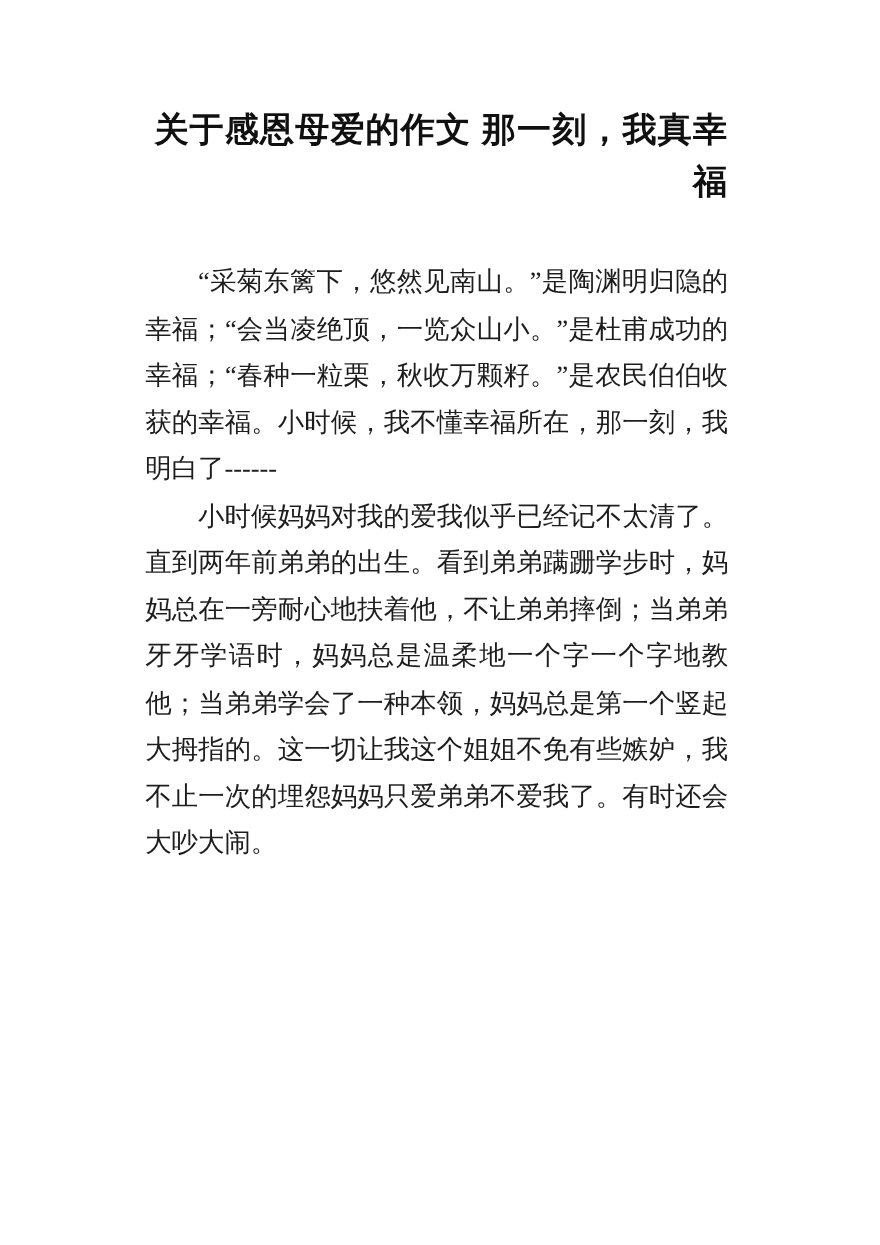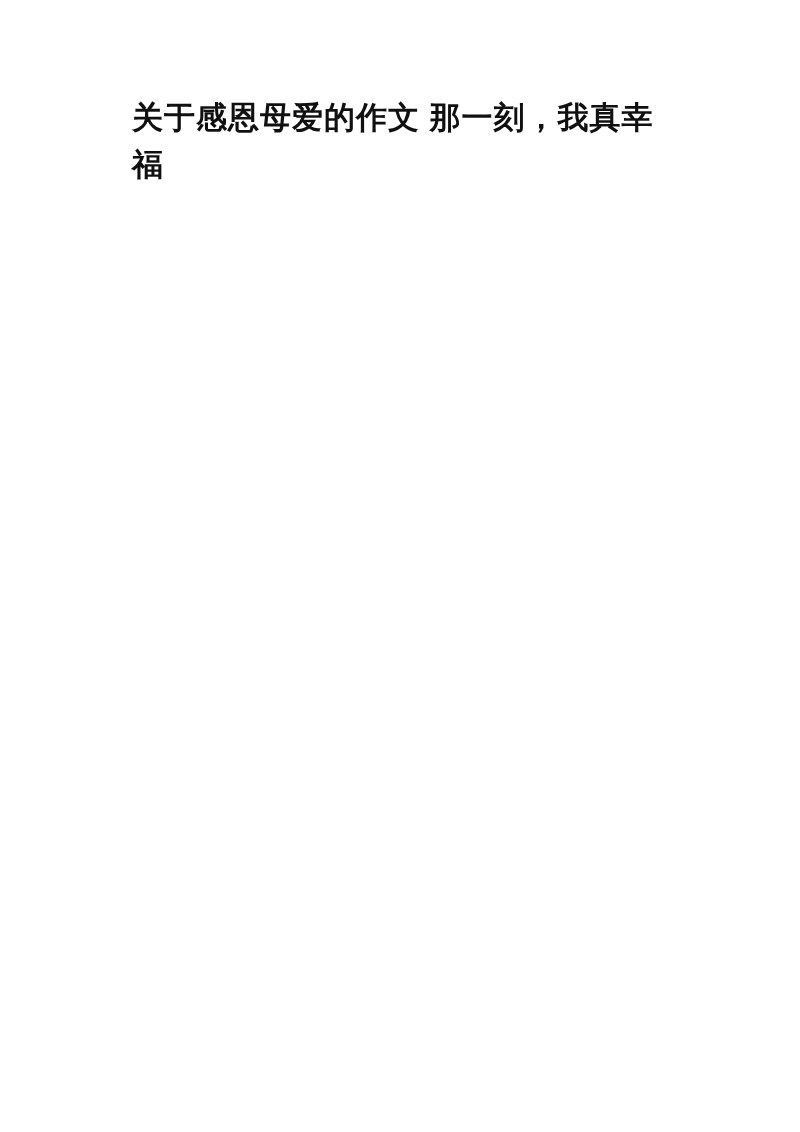--- a/index.html
+++ b/index.html
@@ -18,35 +18,37 @@
     left: 132px;
     top: 94px;
     width: 530px;
     color: #1d1d1d;
   }
   .title {
     font-family: "Liberation Sans", "DejaVu Sans", sans-serif;
     font-weight: 700;
     font-size: 31px;
     line-height: 47px;
-    text-align: left;
+    text-align: right;
     letter-spacing: 1px;
     margin: 0 0 48px 0;
     color: #101010;
   }
   .body-text .para {
     font-family: "Liberation Serif", "DejaVu Serif", serif;
     font-size: 24px;
     line-height: 42.5px;
     text-align: justify;
     text-indent: 2em;
     margin: 0;
     color: #1d1d1d;
   }
 </style>
 </head>
 <body>
 
 <div class="page">
   <h1 class="title">关于感恩母爱的作文 那一刻，我真幸福</h1>
   <div class="body-text">
+    <p class="para">“采菊东篱下，悠然见南山。”是陶渊明归隐的幸福；“会当凌绝顶，一览众山小。”是杜甫成功的幸福；“春种一粒栗，秋收万颗籽。”是农民伯伯收获的幸福。小时候，我不懂幸福所在，那一刻，我明白了------</p>
+    <p class="para">小时候妈妈对我的爱我似乎已经记不太清了。直到两年前弟弟的出生。看到弟弟蹒跚学步时，妈妈总在一旁耐心地扶着他，不让弟弟摔倒；当弟弟牙牙学语时，妈妈总是温柔地一个字一个字地教他；当弟弟学会了一种本领，妈妈总是第一个竖起大拇指的。这一切让我这个姐姐不免有些嫉妒，我不止一次的埋怨妈妈只爱弟弟不爱我了。有时还会大吵大闹。</p>
   </div>
 </div>
 
 </body></html>

